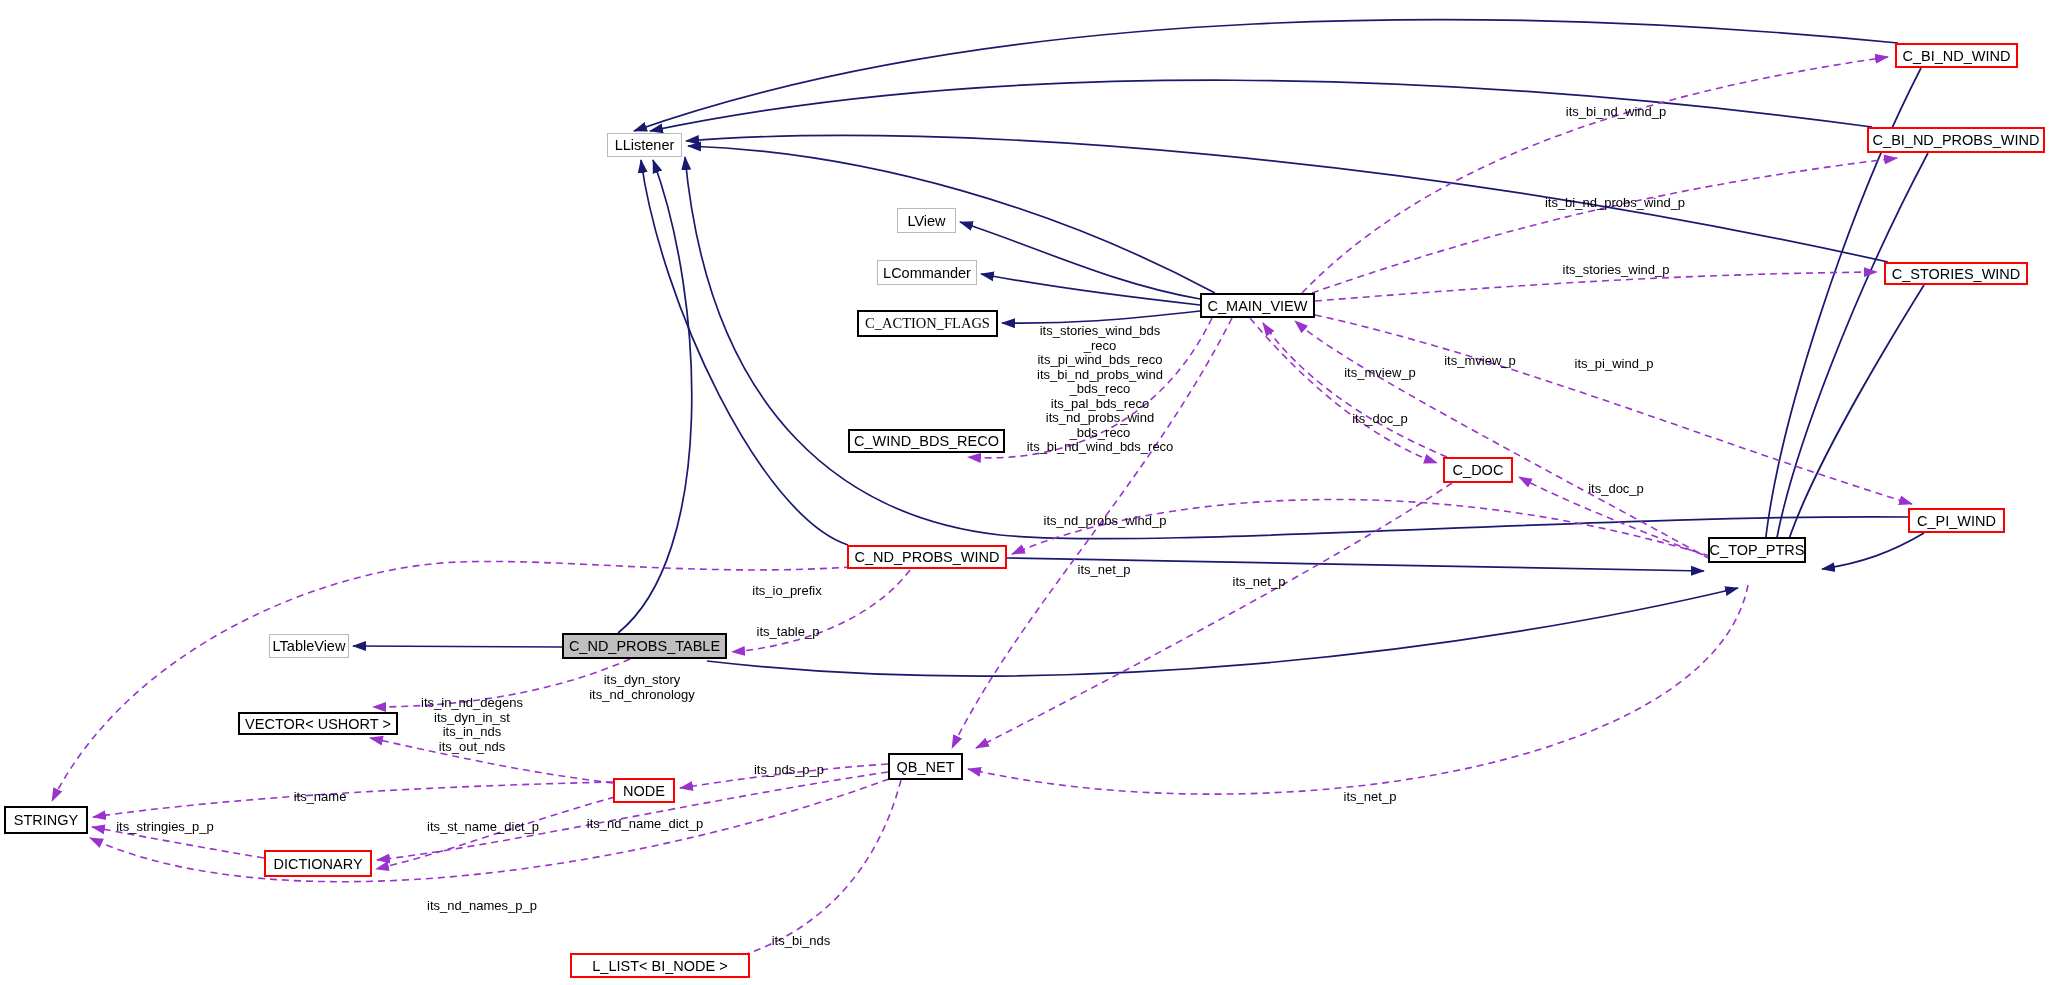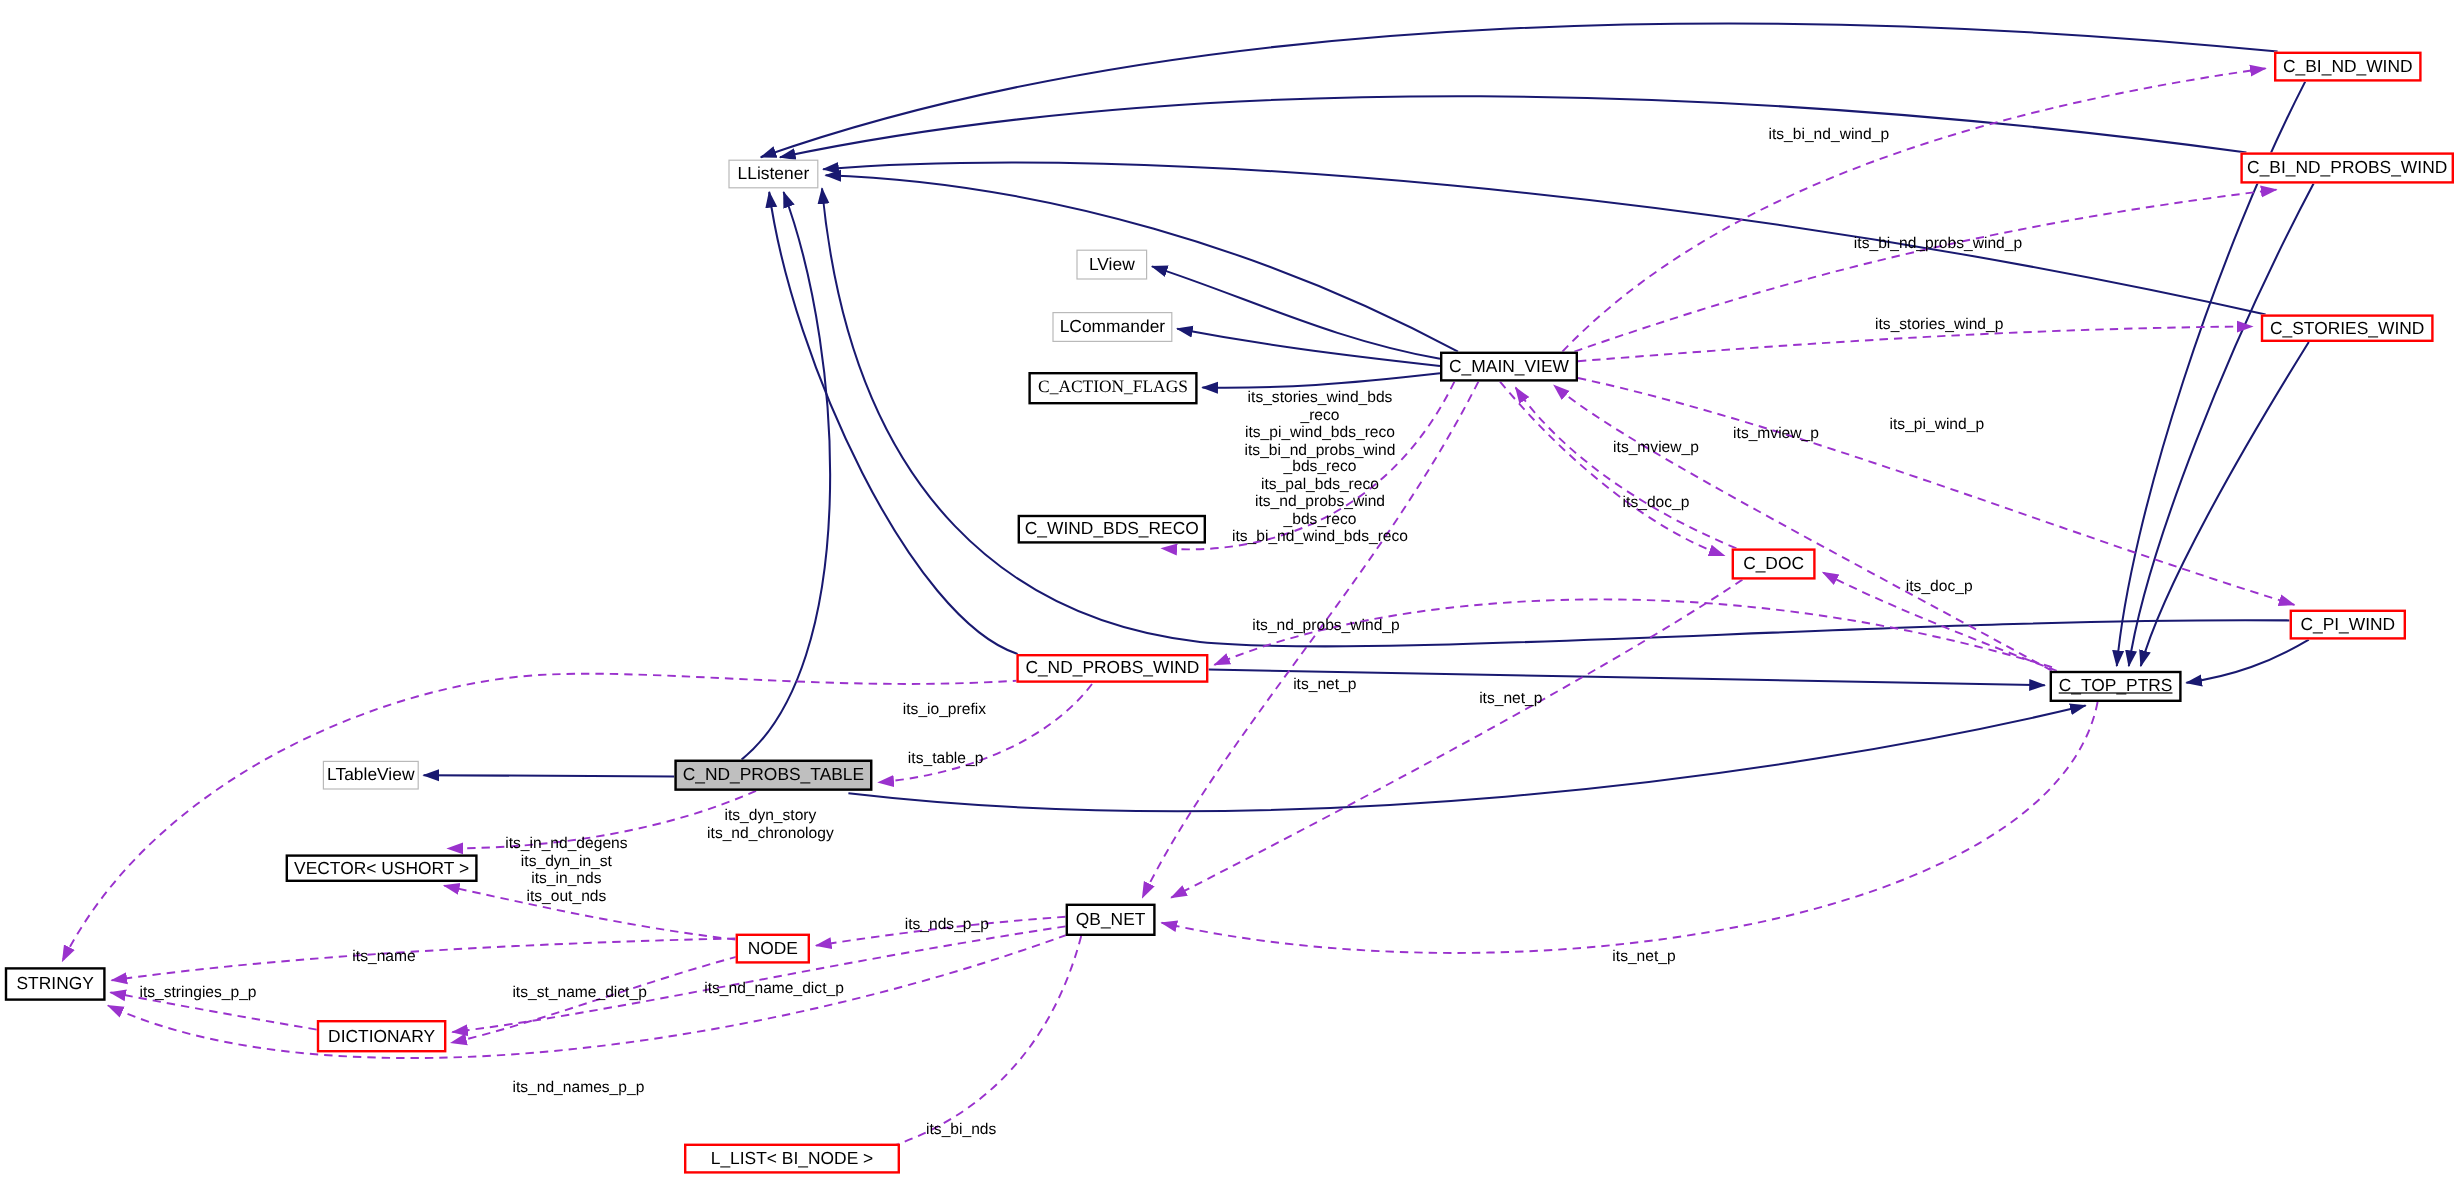--- a/index.html
+++ b/index.html
@@ -83,35 +83,35 @@
   <div class="node ext" style="left:897px;top:208px;width:59px;height:25px;">LView</div>
   <div class="node ext" style="left:877px;top:260px;width:100px;height:25px;">LCommander</div>
   <div class="node reg" style="left:857px;top:310px;width:141px;height:27px;font-family:Liberation Serif, serif;">C_ACTION_FLAGS</div>
   <div class="node reg" style="left:848px;top:429px;width:157px;height:24px;">C_WIND_BDS_RECO</div>
   <div class="node reg" style="left:1200px;top:293px;width:115px;height:25px;">C_MAIN_VIEW</div>
   <div class="node red" style="left:1443px;top:457px;width:70px;height:26px;">C_DOC</div>
   <div class="node red" style="left:1895px;top:43px;width:123px;height:25px;">C_BI_ND_WIND</div>
   <div class="node red" style="left:1867px;top:127px;width:178px;height:26px;">C_BI_ND_PROBS_WIND</div>
   <div class="node red" style="left:1884px;top:262px;width:144px;height:23px;">C_STORIES_WIND</div>
   <div class="node red" style="left:1908px;top:508px;width:97px;height:25px;">C_PI_WIND</div>
-  <div class="node reg" style="left:1708px;top:559px;width:110px;height:26px;text-decoration:underline;">C_TOP_PTRS</div>
+  <div class="node reg" style="left:1708px;top:537px;width:98px;height:26px;">C_TOP_PTRS</div>
   <div class="node red" style="left:847px;top:545px;width:160px;height:24px;">C_ND_PROBS_WIND</div>
   <div class="node ext" style="left:269px;top:634px;width:80px;height:24px;">LTableView</div>
   <div class="node subject" style="left:562px;top:633px;width:165px;height:26px;">C_ND_PROBS_TABLE</div>
   <div class="node reg" style="left:238px;top:712px;width:160px;height:23px;">VECTOR&lt; USHORT &gt;</div>
   <div class="node red" style="left:613px;top:778px;width:62px;height:25px;">NODE</div>
   <div class="node reg" style="left:888px;top:753px;width:75px;height:27px;">QB_NET</div>
   <div class="node reg" style="left:4px;top:806px;width:84px;height:28px;">STRINGY</div>
   <div class="node red" style="left:264px;top:850px;width:108px;height:27px;">DICTIONARY</div>
   <div class="node red" style="left:570px;top:953px;width:180px;height:25px;">L_LIST&lt; BI_NODE &gt;</div>
 
-  <div class="elabel" style="left:1524px;top:112px;">its_bi_nd_wind_p</div>
+  <div class="elabel" style="left:1616px;top:112px;">its_bi_nd_wind_p</div>
   <div class="elabel" style="left:1615px;top:203px;">its_bi_nd_probs_wind_p</div>
   <div class="elabel" style="left:1616px;top:270px;">its_stories_wind_p</div>
-  <div class="elabel" style="left:1614px;top:354px;">its_pi_wind_p</div>
+  <div class="elabel" style="left:1614px;top:364px;">its_pi_wind_p</div>
   <div class="elabel" style="left:1380px;top:373px;">its_mview_p</div>
   <div class="elabel" style="left:1480px;top:361px;">its_mview_p</div>
   <div class="elabel" style="left:1380px;top:419px;">its_doc_p</div>
   <div class="elabel" style="left:1616px;top:489px;">its_doc_p</div>
   <div class="elabel stack" style="left:1100px;top:389px;">
     <span>its_stories_wind_bds</span>
     <span>_reco</span>
     <span>its_pi_wind_bds_reco</span>
     <span>its_bi_nd_probs_wind</span>
     <span>_bds_reco</span>

